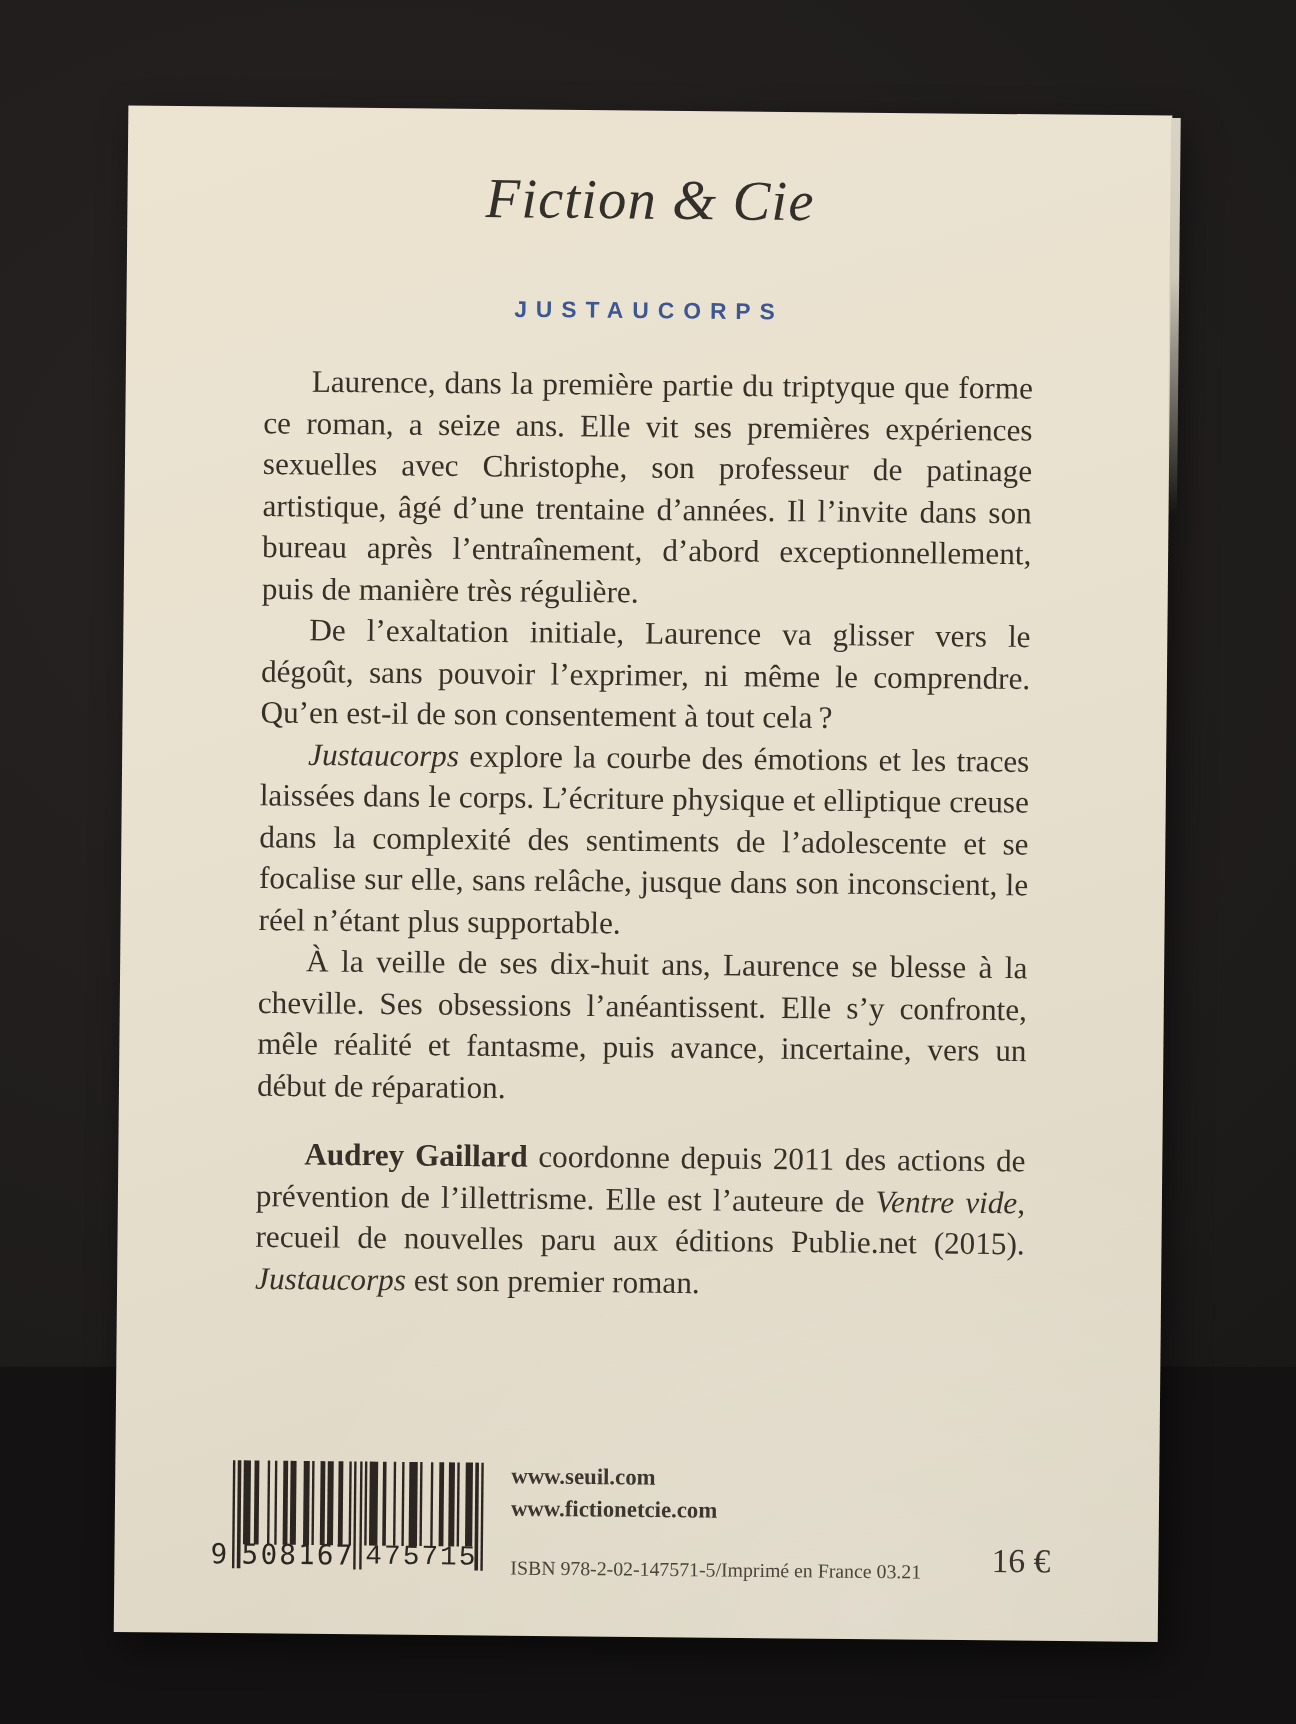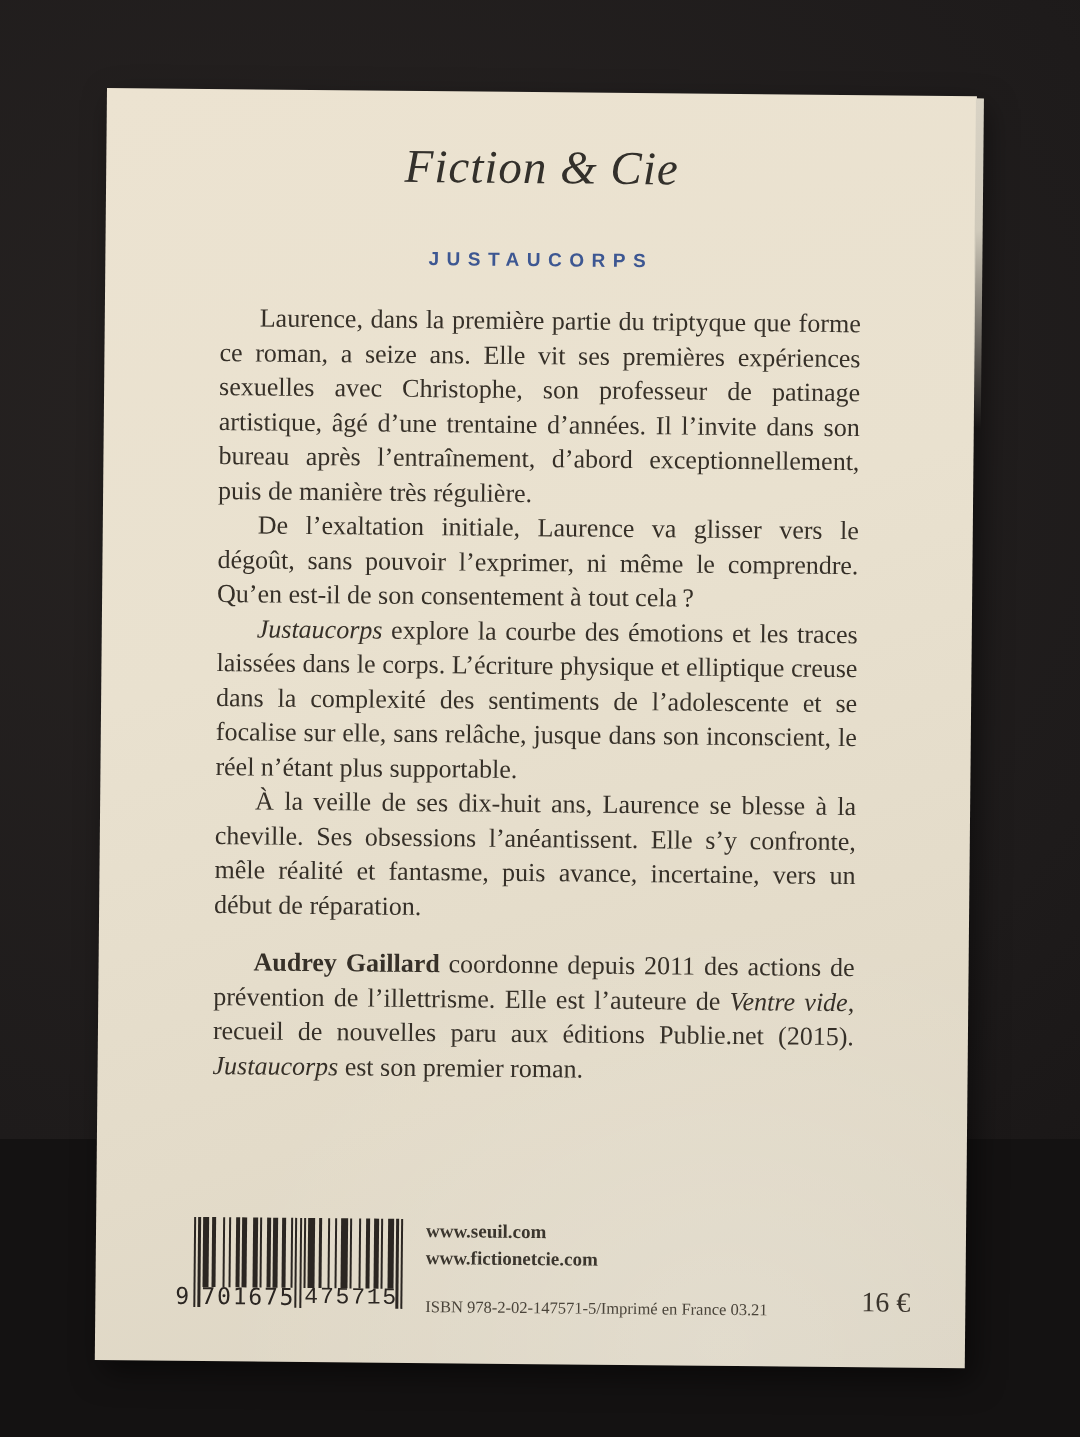--- a/index.html
+++ b/index.html
@@ -25,21 +25,21 @@
     text-align:justify;text-indent:40px;}
   .barcode{position:absolute;left:98px;top:1128px;width:209px;height:100px;}
   .bars div{position:absolute;top:0;background:#2b2622;}
   .bc-digit{position:absolute;top:66px;font:23px "DejaVu Sans Mono",monospace;color:#2b2622;white-space:nowrap;}
   .bc-first{left:-18px;}
   .bc-g1{left:8px;letter-spacing:1.8px;}
   .bc-g2{left:111px;letter-spacing:1.8px;font-family:Liberation Mono, monospace;}
   .pub{position:absolute;left:330px;top:1126px;}
   .pub .url{font:bold 19px/27px "Liberation Serif",serif;color:#3b362e;}
   .isbn{position:absolute;left:330px;top:1206px;font:16.5px/1.2 "Liberation Serif",serif;color:#4a443a;}
-  .price{position:absolute;left:731px;top:1192px;font:28px/1.1 "Liberation Serif",serif;color:#3a342c;margin-left:35px;}
+  .price{position:absolute;left:731px;top:1192px;font:28px/1.1 "Liberation Serif",serif;color:#3a342c;}
 </style>
 </head>
 <body>
 
 <div class="scene">
   <div class="book">
     <div class="page-edge"></div>
 
     <div class="colhead collection-title">Fiction &amp; Cie</div>
 
@@ -81,21 +81,21 @@
           <div style="left: 156.2px; width: 2.2px; height: 70px; background: rgb(43, 38, 34);"></div>
           <div style="left: 165px; width: 2.2px; height: 70px; background: rgb(43, 38, 34);"></div>
           <div style="left: 171.6px; width: 4.4px; height: 70px; background: rgb(43, 38, 34);"></div>
           <div style="left: 180.4px; width: 4.4px; height: 70px; background: rgb(43, 38, 34);"></div>
           <div style="left: 187px; width: 2.2px; height: 70px; background: rgb(43, 38, 34);"></div>
           <div style="left: 193.6px; width: 6.6px; height: 70px; background: rgb(43, 38, 34);"></div>
           <div style="left: 202.4px; width: 2.2px; height: 90px; background: rgb(43, 38, 34);"></div>
           <div style="left: 206.8px; width: 2.2px; height: 90px; background: rgb(43, 38, 34);"></div>
         </div>
       <span class="bc-digit bc-first">9</span>
-      <span class="bc-digit bc-g1">701675</span>
+      <span class="bc-digit bc-g1">508167</span>
       <span class="bc-digit bc-g2">475715</span>
     </div>
 
     <div class="pub">
       <div class="url">www.seuil.com</div>
       <div class="url">www.fictionetcie.com</div>
     </div>
 
     <div class="isbn">ISBN 978-2-02-147571-5/Imprimé en France 03.21</div>
 

